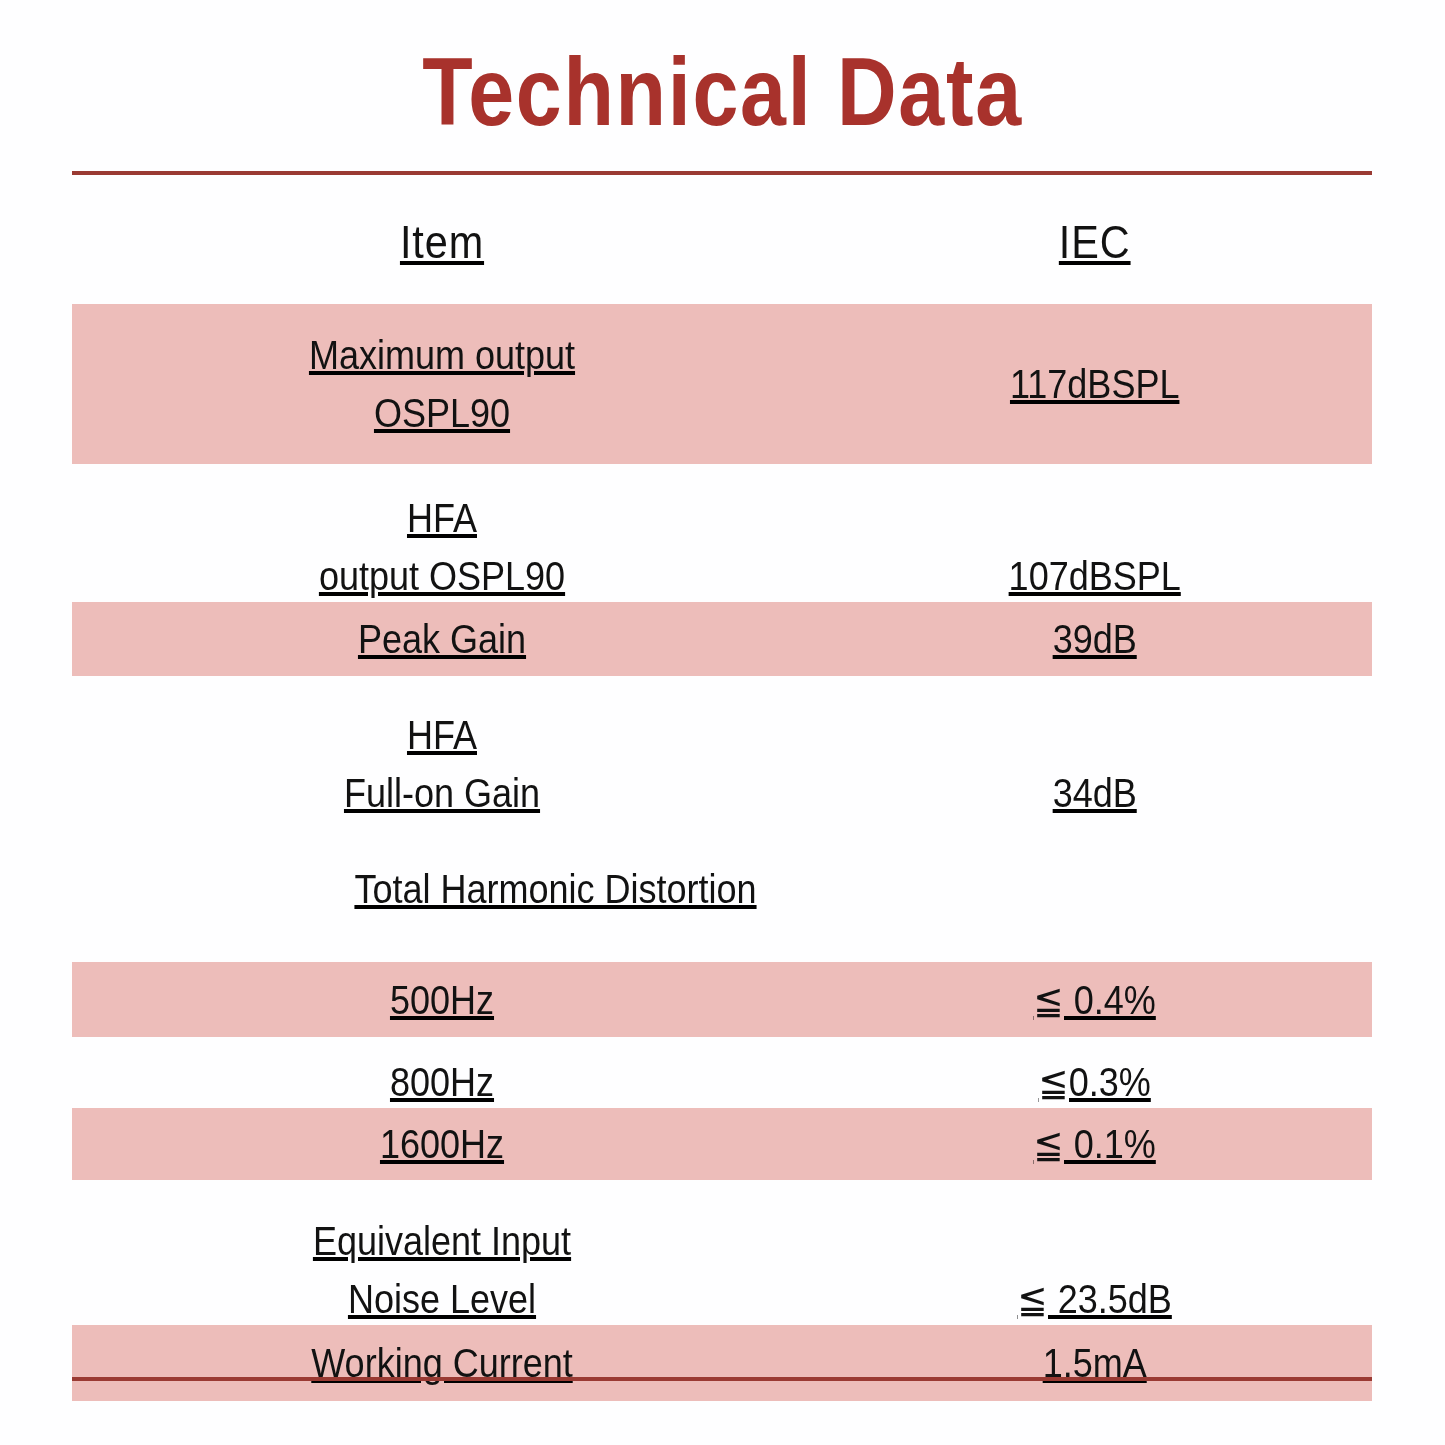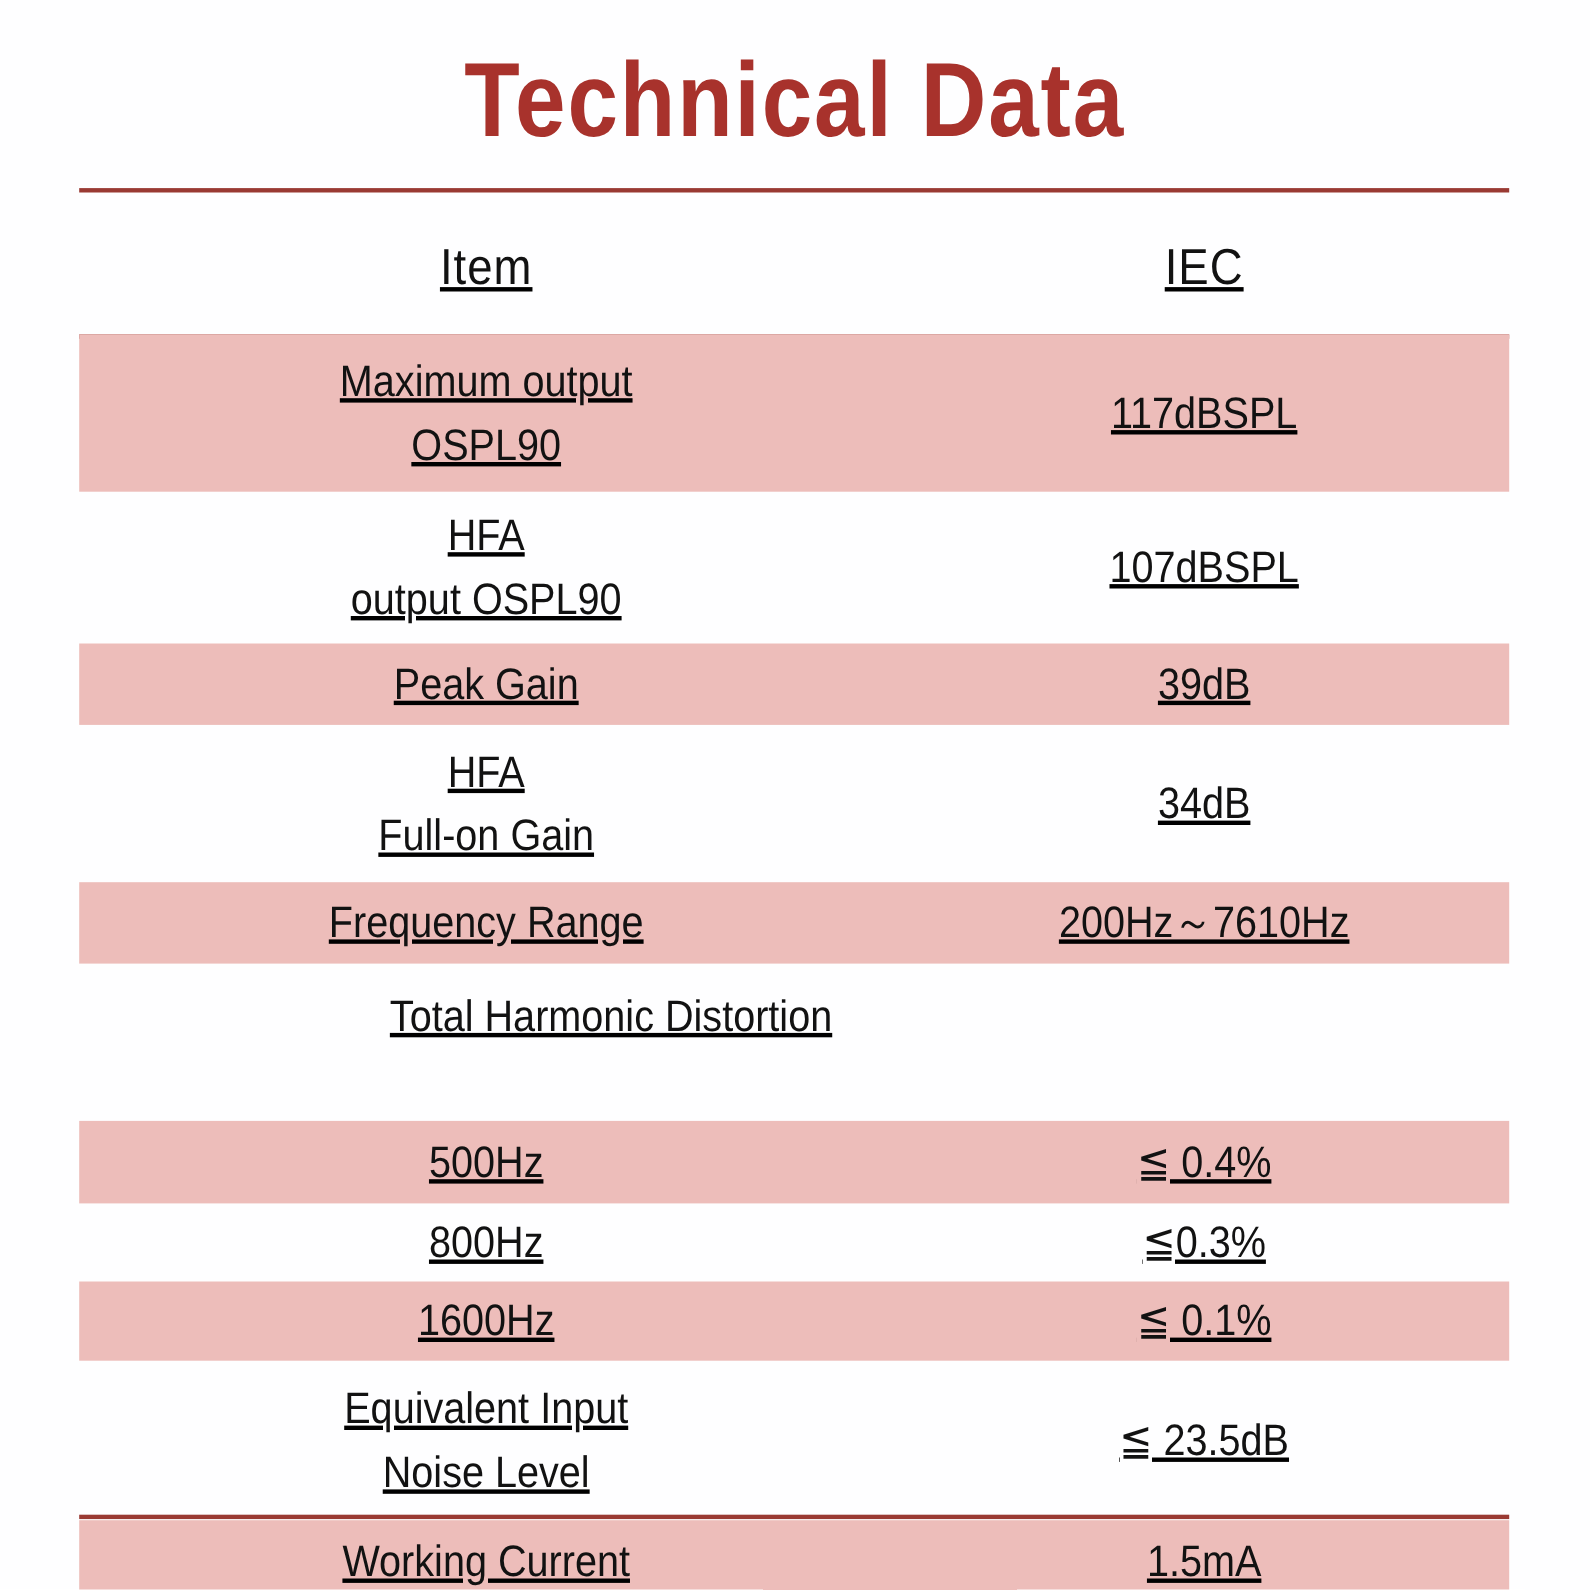--- a/index.html
+++ b/index.html
@@ -63,21 +63,21 @@
     text-decoration: underline;
   }
 
   .row {
     position: relative;
     display: flex;
     align-items: center;
     box-sizing: border-box;
   }
   .row.shaded { background: #edbdba; }
-  .row.plain  { background: transparent; }
+  .row.plain  { background: transparent; align-items: flex-end; }
 
   .cell {
     box-sizing: border-box;
     text-align: center;
     color: #121212;
     font-size: 40px;
     line-height: 52px;
     transform: scaleX(0.9);
   }
   .cell.item  { width: 740px; }
@@ -107,21 +107,21 @@
     text-align: center;
     padding-right: 370px;
     font-size: 40px;
     line-height: 50px;
   }
 
   
   .cell.value { padding-left: 6px; }
 
   
-  .h-143 { height: 143px; }
+  .h-143 { height: 160px; }
   .h-138 { height: 138px; }
   .h-74  { height: 74px;  }
   .h-143b{ height: 143px; }
   .h-74b { height: 74px;  }
   .h-75  { height: 75px; margin-top: 48px;  }
   .h-71  { height: 71px;  }
   .h-72  { height: 72px;  }
   .h-145 { height: 145px; }
   .h-76  { height: 76px;  }
 </style>
@@ -167,26 +167,20 @@
     </div>
 
     <div class="row plain h-143b">
       <div class="cell item">
         <span class="line">HFA</span>
         <span class="line">Full-on Gain</span>
       </div>
       <div class="cell value">34dB</div>
     </div>
 
-    <div class="row shaded h-74b">
-      <div class="cell item">
-        <span class="line">Frequency Range</span>
-      </div>
-      <div class="cell value">200Hz～7610Hz</div>
-    </div>
 
     <div class="row plain section">
       <div class="cell span">Total Harmonic Distortion</div>
     </div>
 
     <div class="row shaded h-75">
       <div class="cell item">
         <span class="line">500Hz</span>
       </div>
       <div class="cell value">≦ 0.4%</div>

